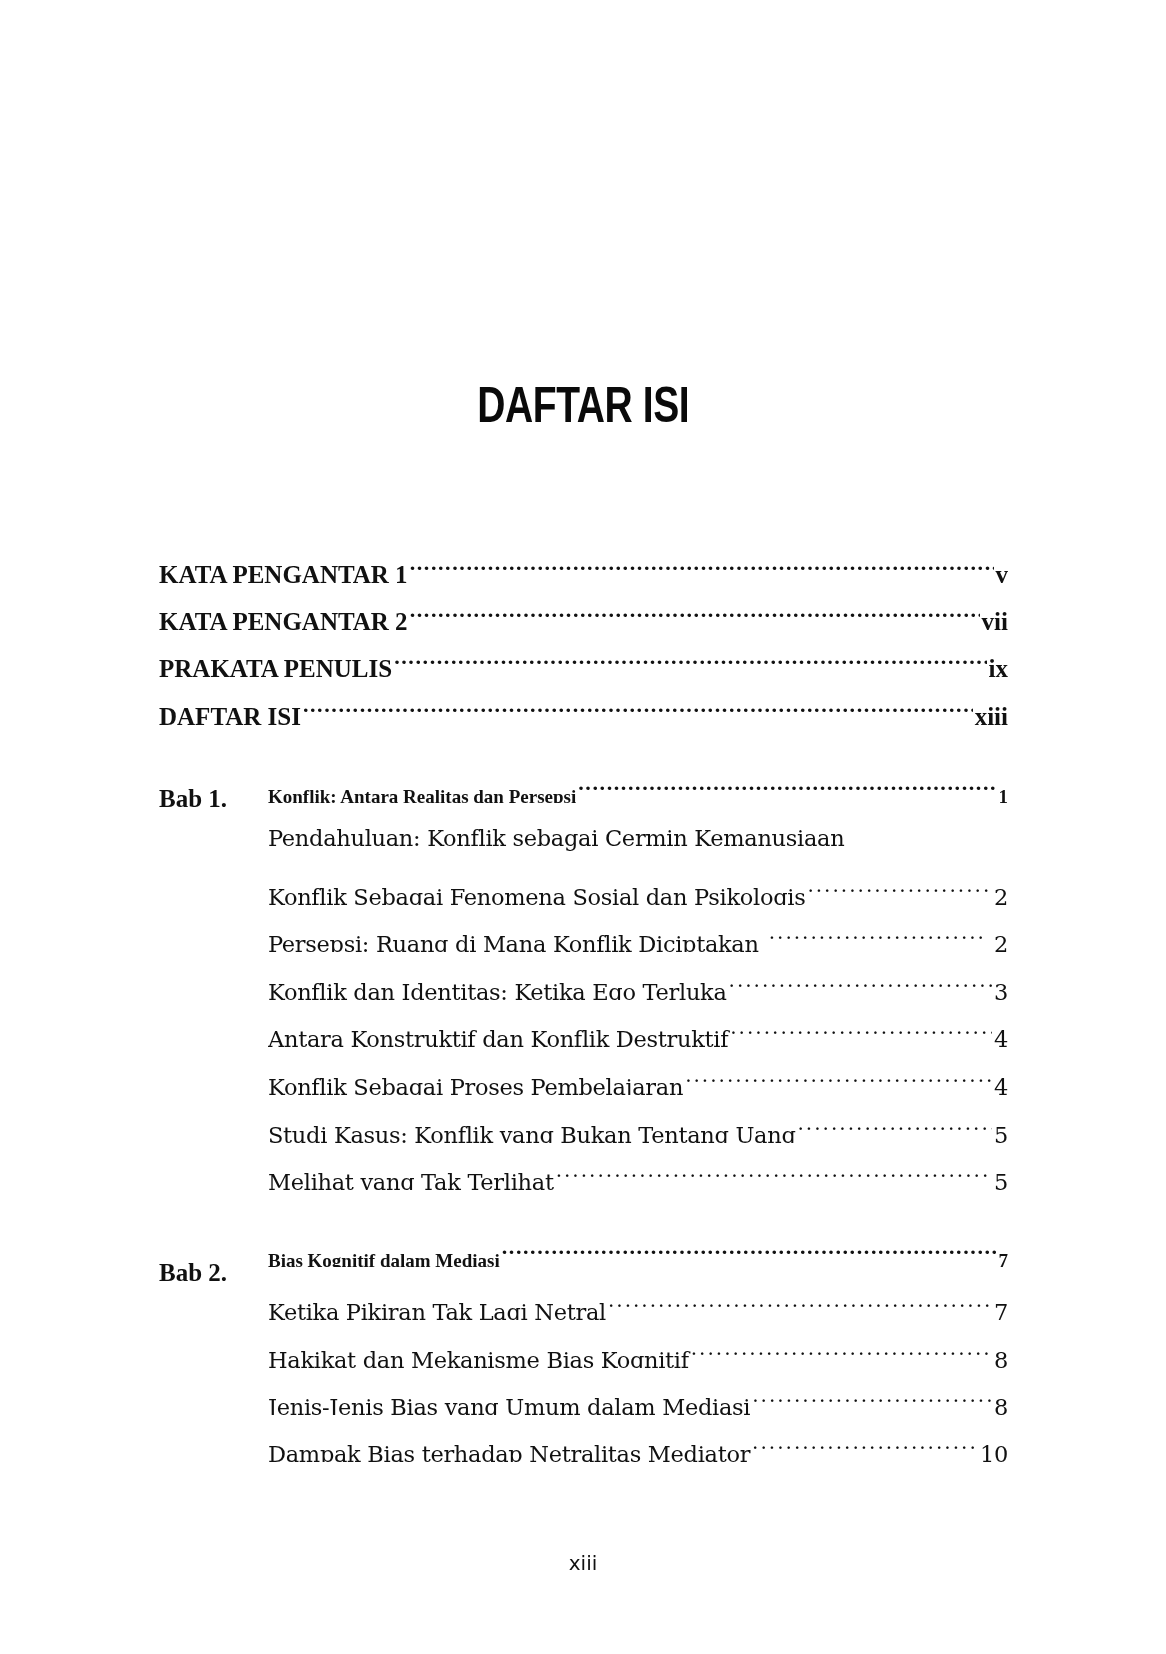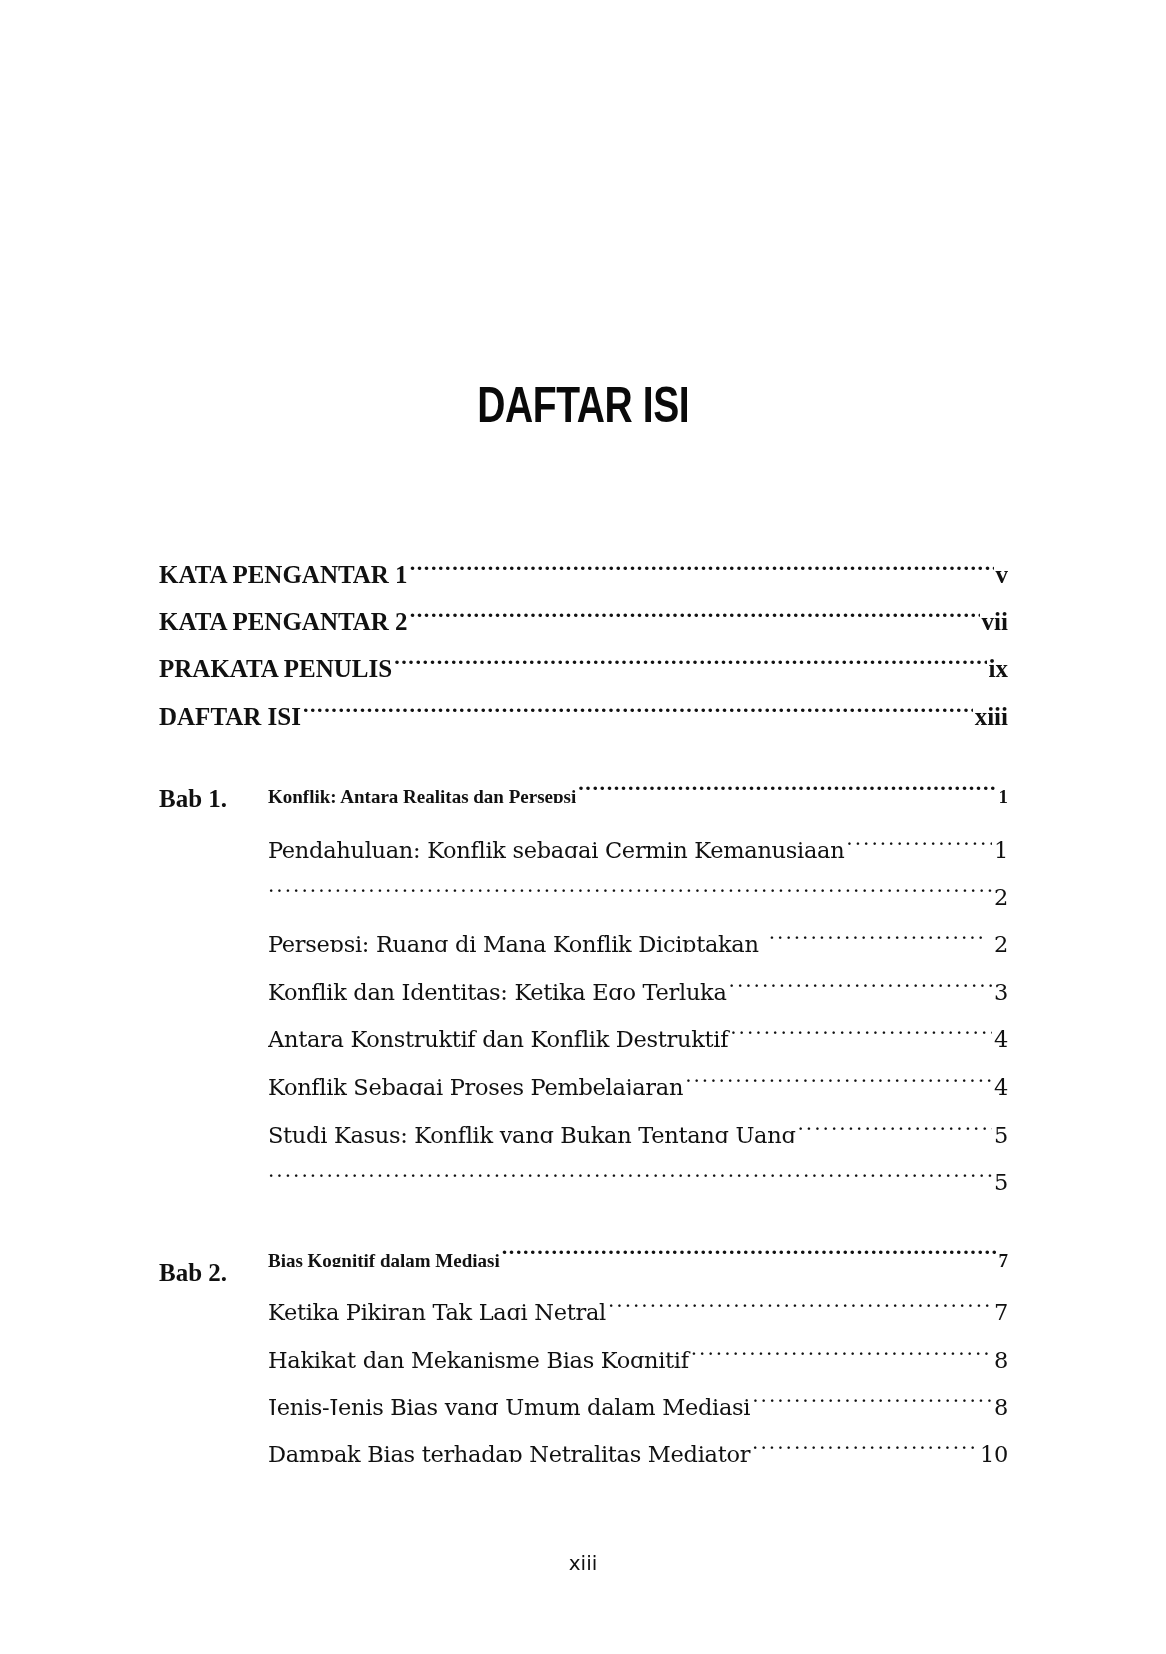--- a/index.html
+++ b/index.html
@@ -120,26 +120,27 @@
   <span class="page">xiii</span>
 </div>
 
 <div class="chap-num" style="top:763px;margin-top:16px;">Bab 1.</div>
 <div class="toc-row chap" style="top:763px;">
   <span class="label">Konflik: Antara Realitas dan Persepsi</span>
   <span class="leader"></span>
   <span class="page">1</span>
 </div>
 
-<div class="toc-row sub" style="top:818px;">
+<div class="toc-row sub" style="top:818px;flex-direction:column;">
   <span class="label">Pendahuluan: Konflik sebagai Cermin Kemanusiaan</span>
   <span class="leader"></span>
   <span class="page">1</span>
 </div>
 <div class="toc-row sub" style="top:865px;">
+  <span class="label">Konflik Sebagai Fenomena Sosial dan Psikologis</span>
   <span class="leader"></span>
   <span class="page">2</span>
 </div>
 <div class="toc-row sub" style="top:912px;gap:8px;">
   <span class="label">Persepsi: Ruang di Mana Konflik Diciptakan</span>
   <span class="leader"></span>
   <span class="page">2</span>
 </div>
 <div class="toc-row sub" style="top:960px;">
   <span class="label">Konflik dan Identitas: Ketika Ego Terluka</span>
@@ -155,20 +156,21 @@
   <span class="label">Konflik Sebagai Proses Pembelajaran</span>
   <span class="leader"></span>
   <span class="page">4</span>
 </div>
 <div class="toc-row sub" style="top:1103px;">
   <span class="label">Studi Kasus: Konflik yang Bukan Tentang Uang</span>
   <span class="leader"></span>
   <span class="page">5</span>
 </div>
 <div class="toc-row sub" style="top:1150px;">
+  <span class="label">Melihat yang Tak Terlihat</span>
   <span class="leader"></span>
   <span class="page">5</span>
 </div>
 
 <div class="chap-num" style="top:1227px;margin-top:26px;">Bab 2.</div>
 <div class="toc-row chap" style="top:1227px;">
   <span class="label">Bias Kognitif dalam Mediasi</span>
   <span class="leader"></span>
   <span class="page">7</span>
 </div>

